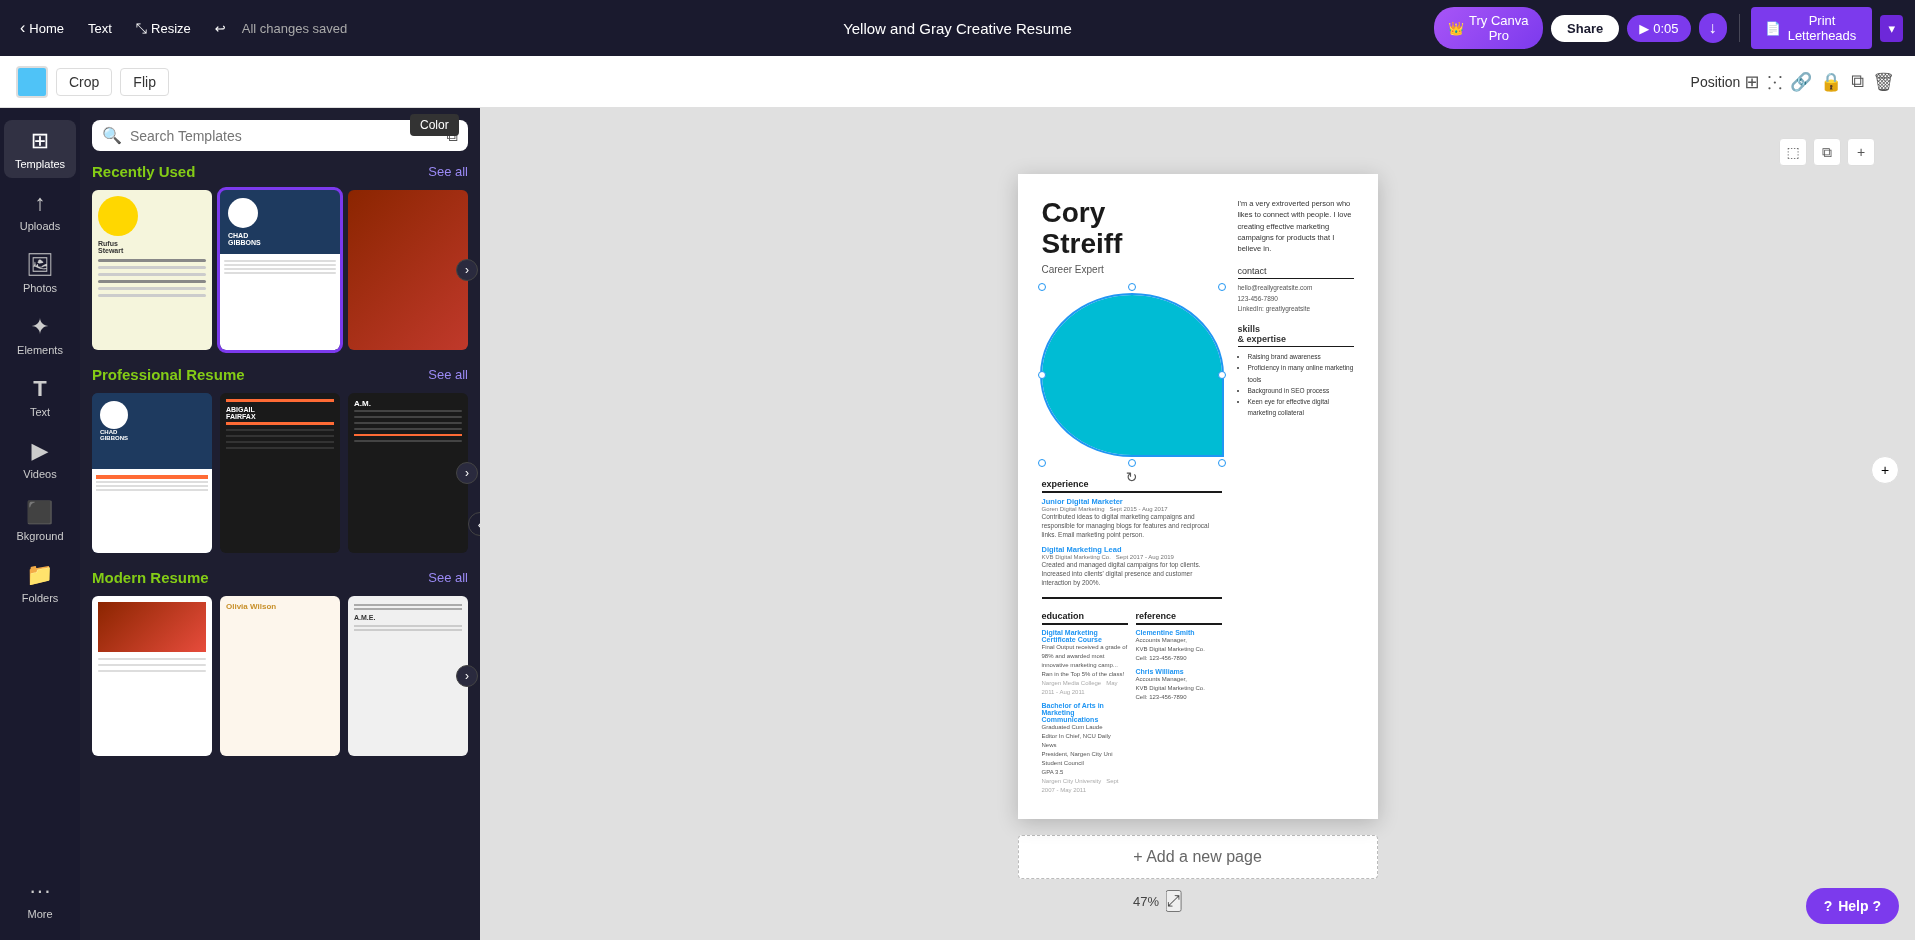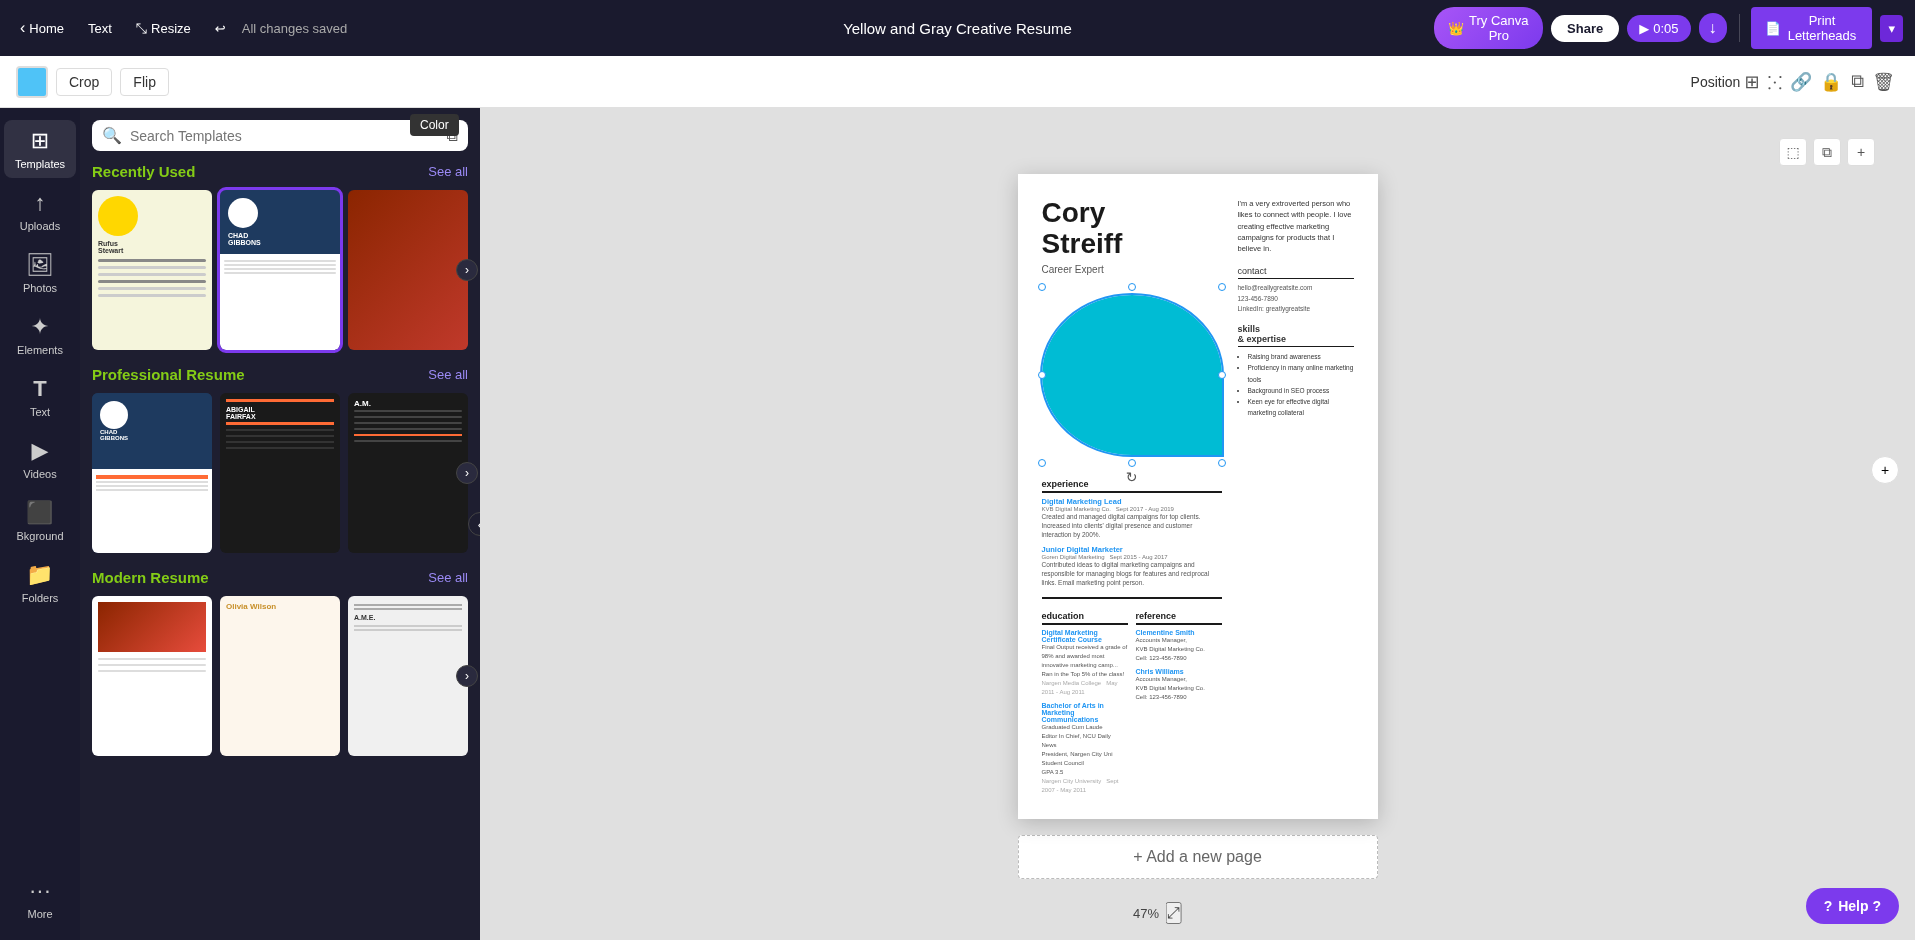--- a/index.html
+++ b/index.html
@@ -576,29 +576,29 @@
               <div class="selection-handle" style="bottom:-4px;left:50%;transform:translateX(-50%);"></div>
               <div class="selection-handle" style="top:50%;left:-4px;transform:translateY(-50%);"></div>
               <div class="selection-handle" style="top:50%;right:-4px;transform:translateY(-50%);"></div>
               
               <div class="rotate-handle" style="position:absolute;bottom:-24px;left:50%;transform:translateX(-50%);font-size:14px;color:#555;">↻</div>
             </div>
 
             <div class="resume-section-title">experience</div>
 
             <div style="margin-bottom:6px;">
+              <div class="resume-job-title">Junior Digital Marketer</div>
+              <div class="resume-job-company">Goren Digital Marketing &nbsp; Sept 2015 - Aug 2017</div>
+              <div class="resume-job-desc">Contributed ideas to digital marketing campaigns and responsible for managing blogs for features and reciprocal links. Email marketing point person.</div>
+            </div>
+
+            <div style="margin-bottom:6px;">
               <div class="resume-job-title">Digital Marketing Lead</div>
               <div class="resume-job-company">KVB Digital Marketing Co. &nbsp; Sept 2017 - Aug 2019</div>
               <div class="resume-job-desc">Created and managed digital campaigns for top clients. Increased into clients' digital presence and customer interaction by 200%.</div>
-            </div>
-
-            <div style="margin-bottom:6px;">
-              <div class="resume-job-title">Junior Digital Marketer</div>
-              <div class="resume-job-company">Goren Digital Marketing &nbsp; Sept 2015 - Aug 2017</div>
-              <div class="resume-job-desc">Contributed ideas to digital marketing campaigns and responsible for managing blogs for features and reciprocal links. Email marketing point person.</div>
             </div>
 
             <div class="resume-section-title"></div>
             <div class="resume-edu-ref">
               <div class="resume-edu">
                 <div class="resume-section-title">education</div>
                 <div style="margin-bottom:5px;">
                   <div class="edu-course">Digital Marketing Certificate Course</div>
                   <div class="edu-detail">
                     Final Output received a grade of 98% and awarded most innovative marketing camp...<br>Ran in the Top 5% of the class!
@@ -649,21 +649,21 @@
         </div>
       </div>
     </div>
 
     <div class="add-page-btn">+ Add a new page</div>
 
     <div style="position:fixed;right:16px;top:50%;transform:translateY(-50%);display:flex;flex-direction:column;gap:8px;">
       <button style="background:white;border:1px solid #ddd;border-radius:50%;width:28px;height:28px;cursor:pointer;font-size:14px;display:flex;align-items:center;justify-content:center;">+</button>
     </div>
 
-    <div style="position:fixed;bottom:16px;left:50%;transform:translateX(calc(-50% + 200px));display:flex;align-items:center;gap:6px;">
+    <div style="position:fixed;bottom:28px;left:50%;transform:translateX(calc(-50% + 200px));display:flex;align-items:center;gap:6px;">
       <span class="zoom-text">47%</span>
       <button class="zoom-expand">⤢</button>
     </div>
 
   </div>
 
 </div>
 
 <button class="help-btn">
   <span>?</span>

